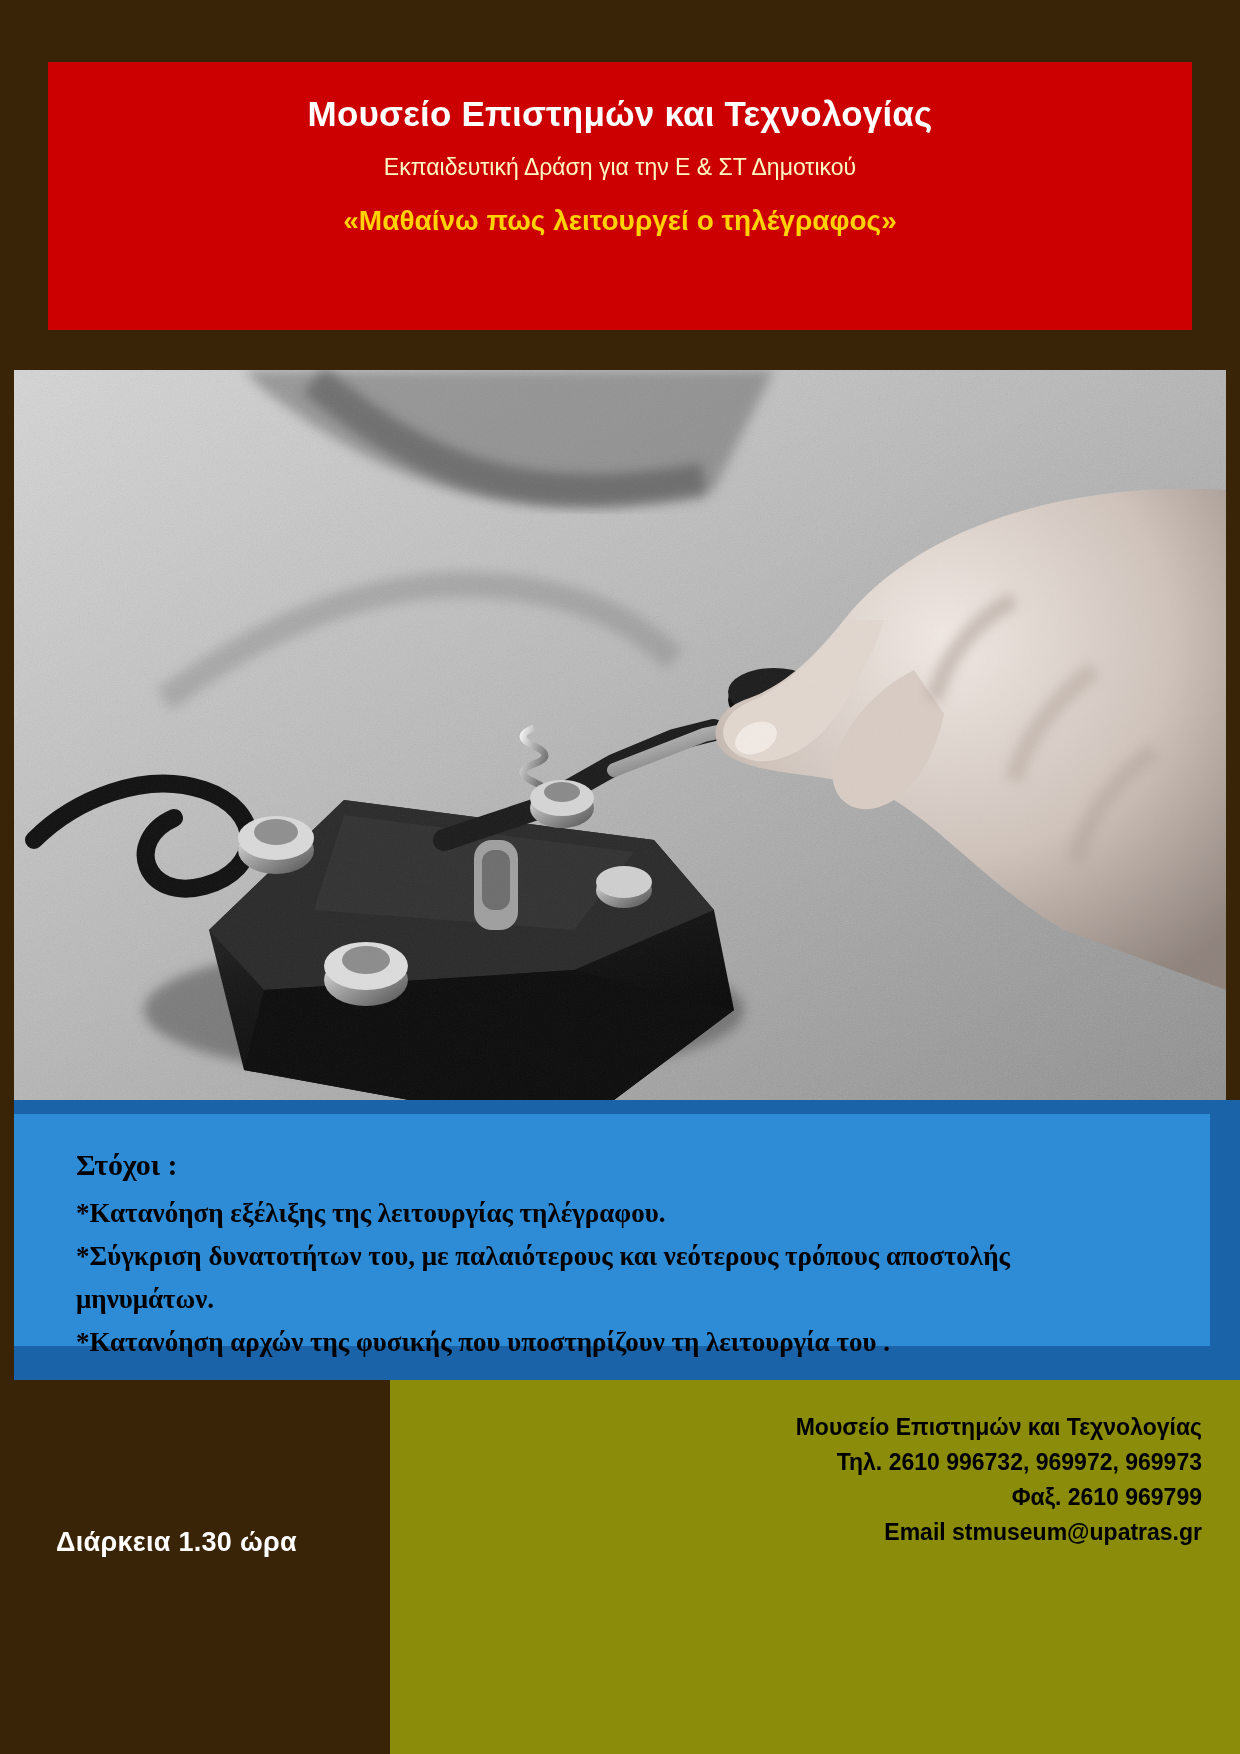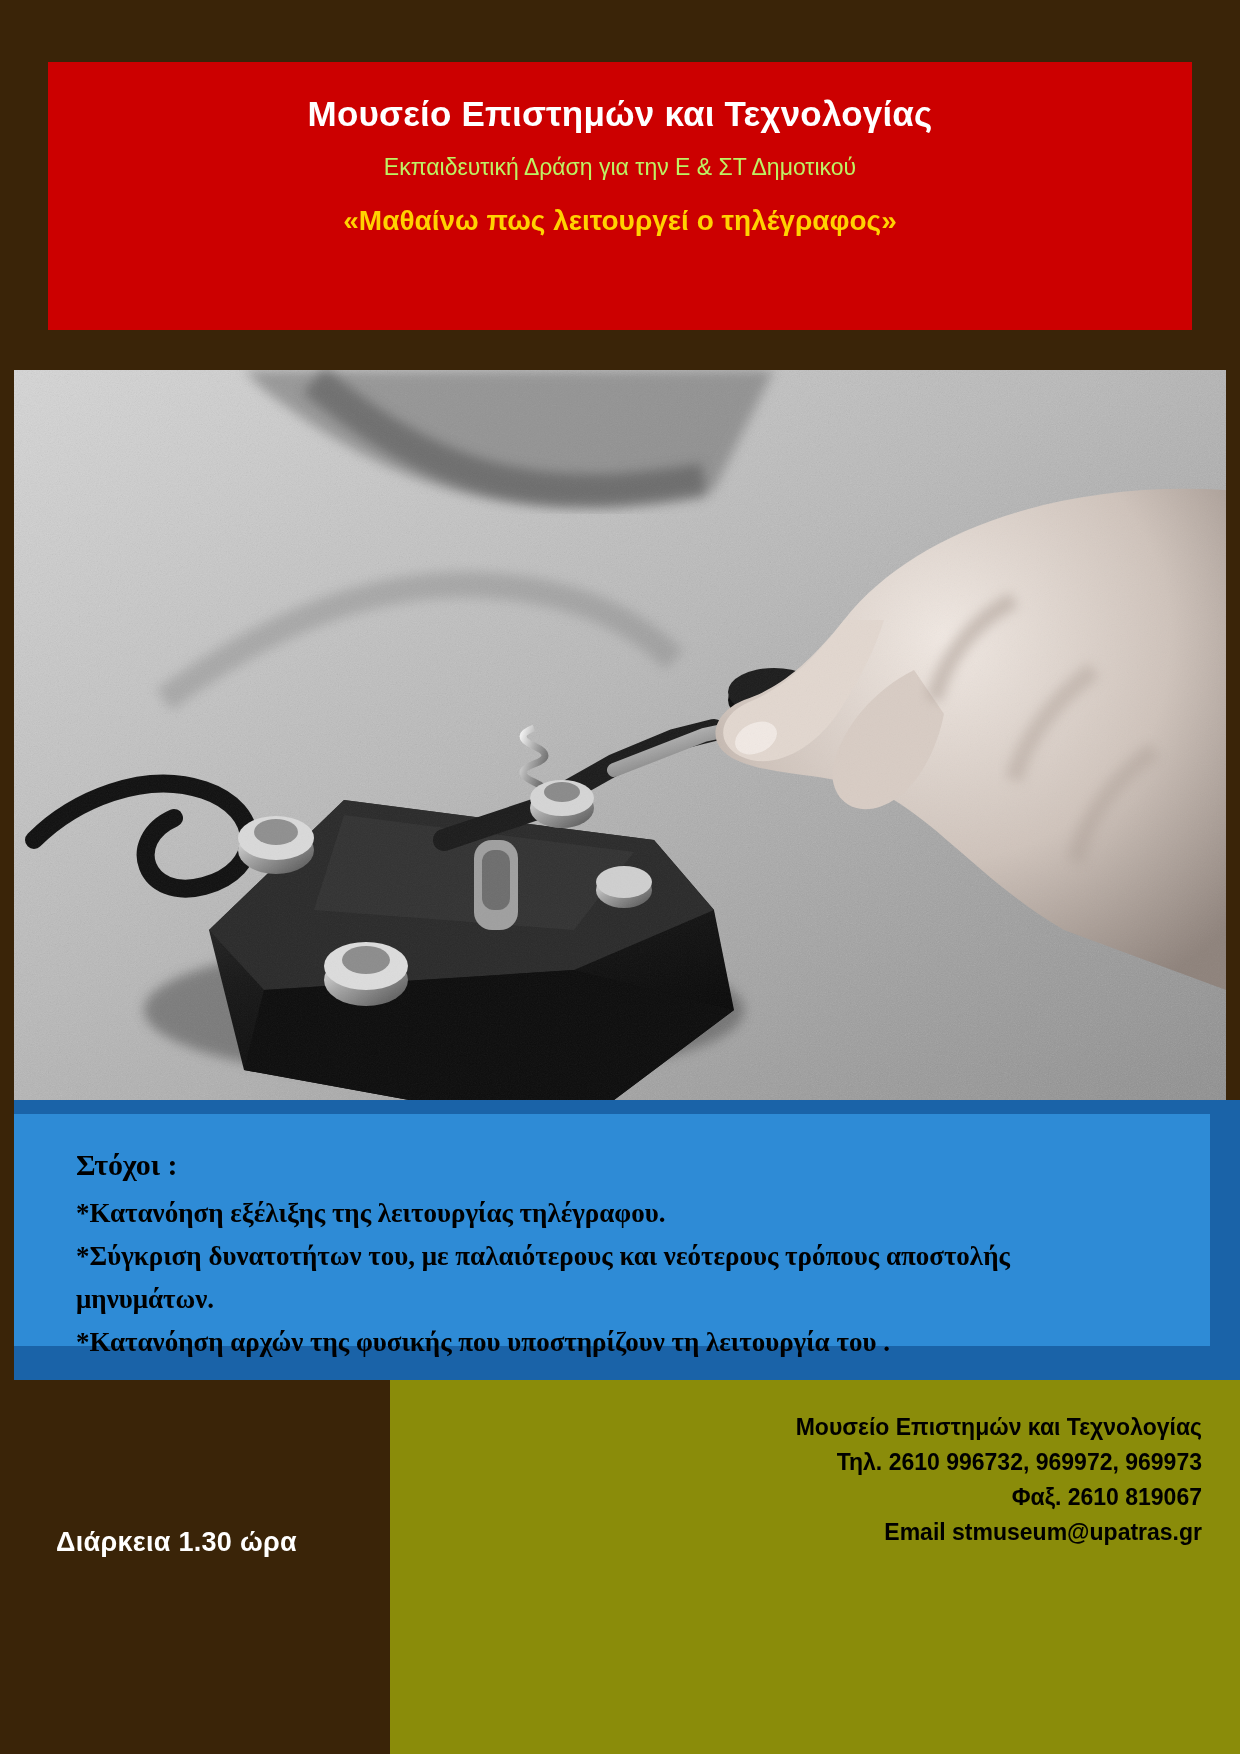--- a/index.html
+++ b/index.html
@@ -29,21 +29,21 @@
   }
   .header-title-1,
   .header-title-2 {
     color: #ffffff;
     font-size: 35px;
     font-weight: bold;
     line-height: 52px;
     letter-spacing: 0.2px;
   }
   .header-sub {
-    color: #bef264;
+    color: #fef9c3;
     font-size: 23px;
     line-height: 42px;
     margin-top: 6px;
     font-weight: normal;
   }
   .header-quote {
     color: #ffd200;
     font-size: 28px;
     font-weight: bold;
     line-height: 54px;
@@ -255,15 +255,15 @@
   <div class="goal-line">*Σύγκριση δυνατοτήτων του, με παλαιότερους και νεότερους τρόπους αποστολής μηνυμάτων.</div>
   <div class="goal-line">*Κατανόηση  αρχών της φυσικής που υποστηρίζουν τη λειτουργία του .</div>
 </div>
 
 <div class="bottom-left"></div>
 <div class="bottom-duration">Διάρκεια 1.30 ώρα</div>
 
 <div class="bottom-right">
   <div class="contact-line first">Μουσείο Επιστημών και Τεχνολογίας</div>
   <div class="contact-line">Τηλ. 2610 996732, 969972, 969973</div>
-  <div class="contact-line">Φαξ. 2610 819067</div>
+  <div class="contact-line">Φαξ. 2610 969799</div>
   <div class="contact-line">Email stmuseum@upatras.gr</div>
 </div>
 
 </body></html>

